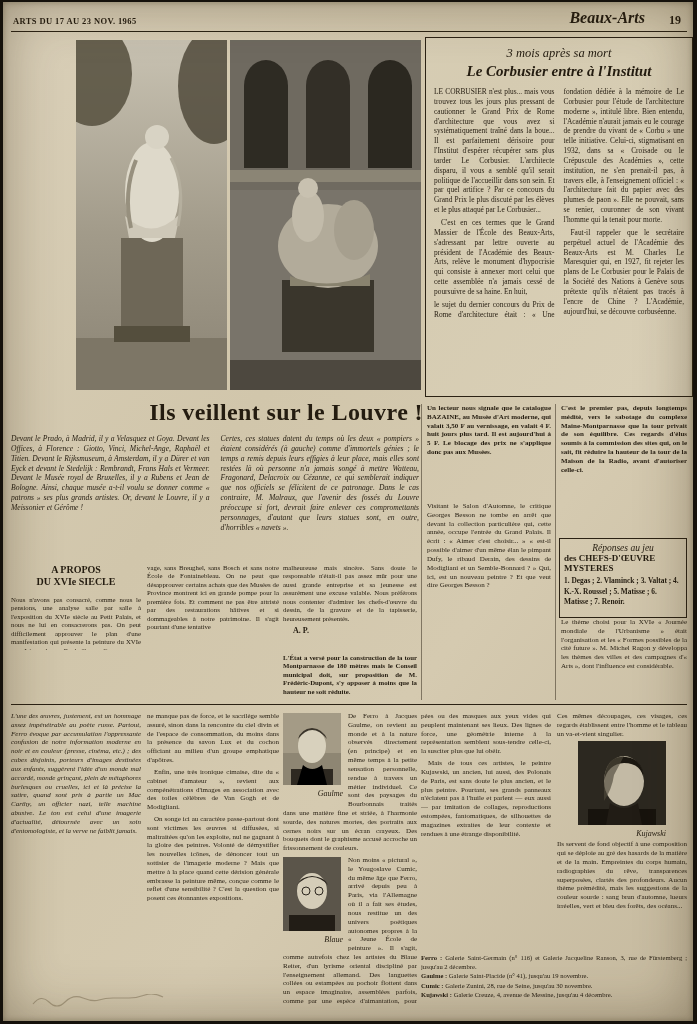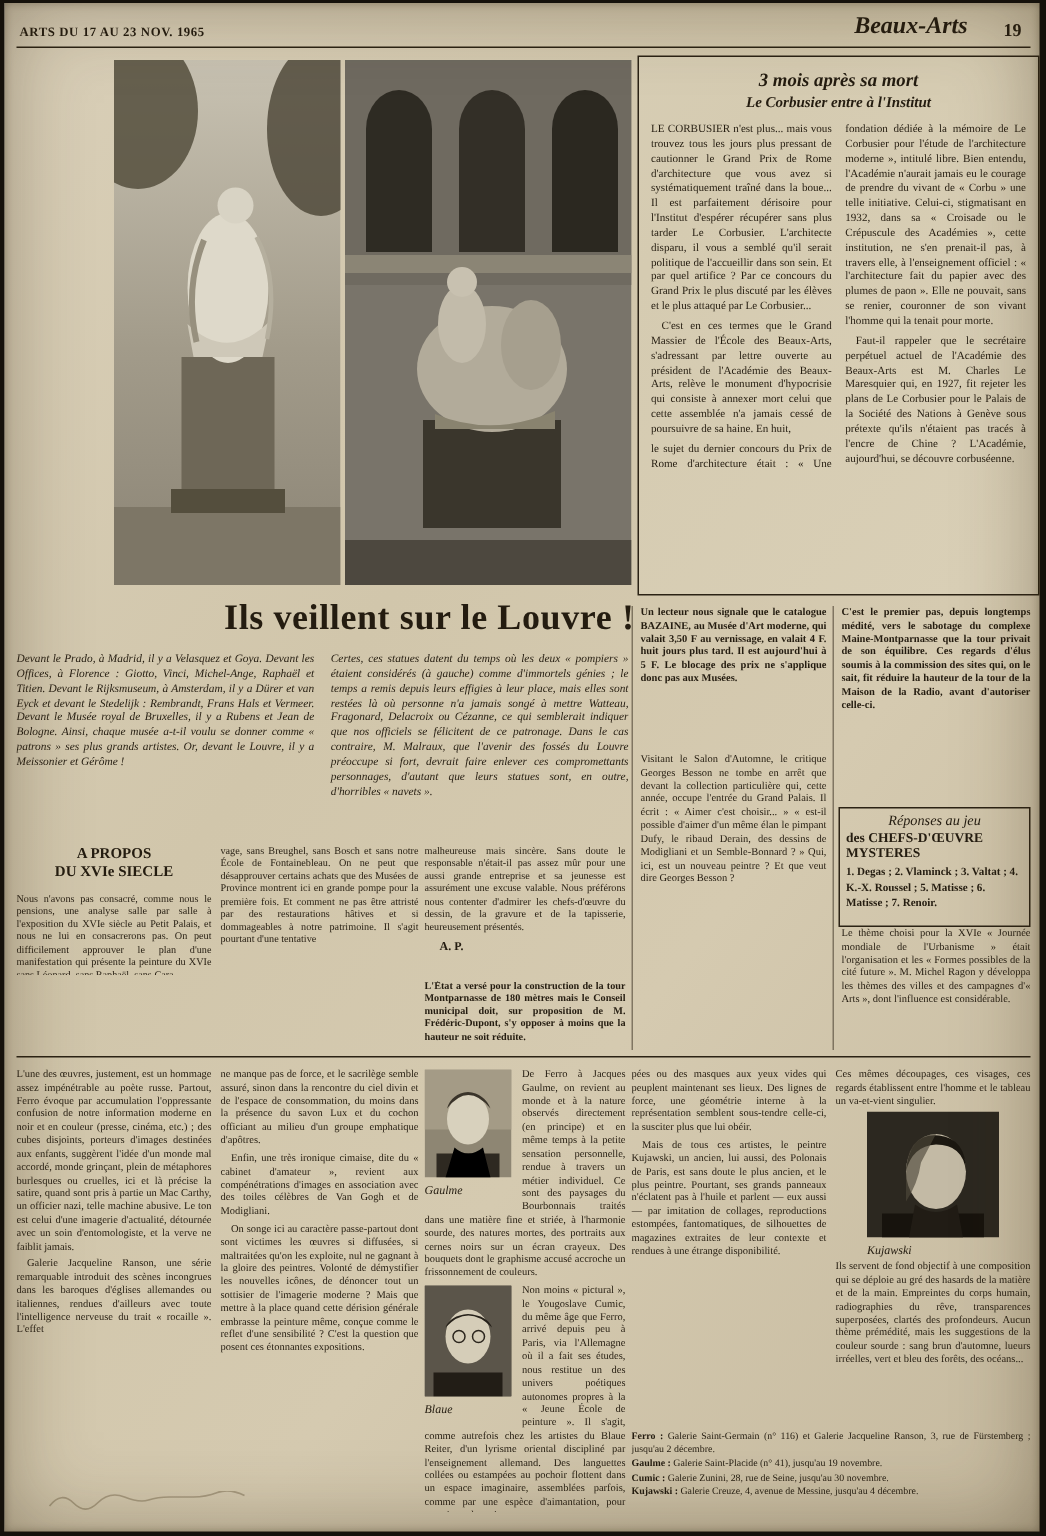--- a/index.html
+++ b/index.html
@@ -26,26 +26,26 @@
   
   .issue{font-size:8.5px;font-weight:bold;letter-spacing:.4px;}
   .brand{font-size:16px;font-weight:bold;font-style:italic;}
   .pageno{font-size:12px;font-weight:bold;}
   .hrule{height:1px;background:#2b2214;}
   .vrule{width:1px;background:rgba(43,34,20,.5);}
 
   
   .photo{display:block;}
   .fig{width:60px;float:left;margin:1px 5px 2px 0;}
-  .fig .caption, .caption{font-size:8px;font-style:italic;text-align:left;margin-top:1px;}
+  .fig .caption, .caption{font-size:8px;font-style:italic;text-align:right;margin-top:1px;}
 
   
   .corbbox{border:1px solid #2b2214;padding:7px 8px 5px 8px;background:rgba(255,252,240,.10);}
-  .kicker{font-size:12.5px;font-weight:bold;font-style:italic;text-align:center;margin:1px 0 2px;}
-  .corbtitle{font-size:10px;font-weight:bold;font-style:italic;text-align:center;margin-bottom:7px;}
+  .kicker{font-size:12.5px;font-weight:normal;font-style:italic;text-align:center;margin:1px 0 2px;}
+  .corbtitle{font-size:15px;font-weight:bold;font-style:italic;text-align:center;margin-bottom:7px;}
   .corbtext{font-size:7.4px;line-height:1.33;column-count:2;column-gap:9px;}
   .headline{font-size:24px;font-weight:bold;letter-spacing:.4px;text-align:center;}
   .louvretext{font-size:7.6px;line-height:1.3;font-style:italic;column-count:2;column-gap:11px;}
   .t68{font-size:6.8px;line-height:1.24;}
   .tiny{font-size:7px;line-height:1.26;}
   .boldnote{font-weight:bold;}
   .secthead{font-size:10px;font-weight:bold;text-align:center;line-height:1.2;margin-bottom:8px;}
   .sig{font-weight:bold;font-size:8px;margin-top:3px;margin-left:10px;}
 
   .repbox{border:1px solid #2b2214;padding:4px 4px;}
@@ -158,23 +158,22 @@
     <div class="r1">Réponses au jeu</div>
     <div class="r2">des CHEFS-D'ŒUVRE</div>
     <div class="r2">MYSTERES</div>
     <div class="ans">1. Degas ; 2. Vlaminck ; 3. Valtat ; 4. K.-X. Roussel ; 5. Matisse ; 6. Matisse ; 7. Renoir.</div>
   </div>
 
   <div class="abs tiny just clip" style="left:558px;top:616px;width:126px;height:80px;">Le thème choisi pour la XVIe « Journée mondiale de l'Urbanisme » était l'organisation et les « Formes possibles de la cité future ». M. Michel Ragon y développa les thèmes des villes et des campagnes d'« Arts », dont l'influence est considérable.</div>
 
   <div class="abs hrule" style="left:8px;top:702px;width:676px;"></div>
 
-  <div class="abs tiny just clip" style="left:8px;top:710px;width:130px;height:296px;">
+  <div class="abs tiny just clip" style="left:8px;top:710px;width:130px;height:296px;font-style:italic;">
     <p class="noind">L'une des œuvres, justement, est un hommage assez impénétrable au poète russe. Partout, Ferro évoque par accumulation l'oppressante confusion de notre information moderne en noir et en couleur (presse, cinéma, etc.) ; des cubes disjoints, porteurs d'images destinées aux enfants, suggèrent l'idée d'un monde mal accordé, monde grinçant, plein de métaphores burlesques ou cruelles, ici et là précise la satire, quand sont pris à partie un Mac Carthy, un officier nazi, telle machine abusive. Le ton est celui d'une imagerie d'actualité, détournée avec un soin d'entomologiste, et la verve ne faiblit jamais.</p>
-    <p>Galerie Jacqueline Ranson, une série remarquable introduit des scènes incongrues dans les baroques d'églises allemandes ou italiennes, rendues d'ailleurs avec toute l'intelligence nerveuse du trait « rocaille ». L'effet</p>
   </div>
 
   <div class="abs tiny just clip" style="left:144px;top:710px;width:132px;height:296px;">
     <p class="noind">ne manque pas de force, et le sacrilège semble assuré, sinon dans la rencontre du ciel divin et de l'espace de consommation, du moins dans la présence du savon Lux et du cochon officiant au milieu d'un groupe emphatique d'apôtres.</p>
     <p>Enfin, une très ironique cimaise, dite du « cabinet d'amateur », revient aux compénétrations d'images en association avec des toiles célèbres de Van Gogh et de Modigliani.</p>
     <p>On songe ici au caractère passe-partout dont sont victimes les œuvres si diffusées, si maltraitées qu'on les exploite, nul ne gagnant à la gloire des peintres. Volonté de démystifier les nouvelles icônes, de dénoncer tout un sottisier de l'imagerie moderne ? Mais que mettre à la place quand cette dérision générale embrasse la peinture même, conçue comme le reflet d'une sensibilité ? C'est la question que posent ces étonnantes expositions.</p>
   </div>
 
   <div class="abs tiny just clip" style="left:280px;top:710px;width:134px;height:296px;">
     <div class="fig">

